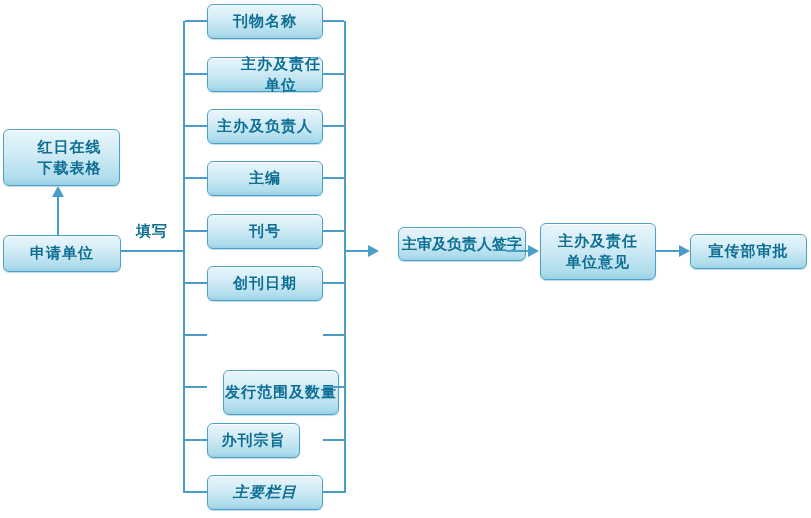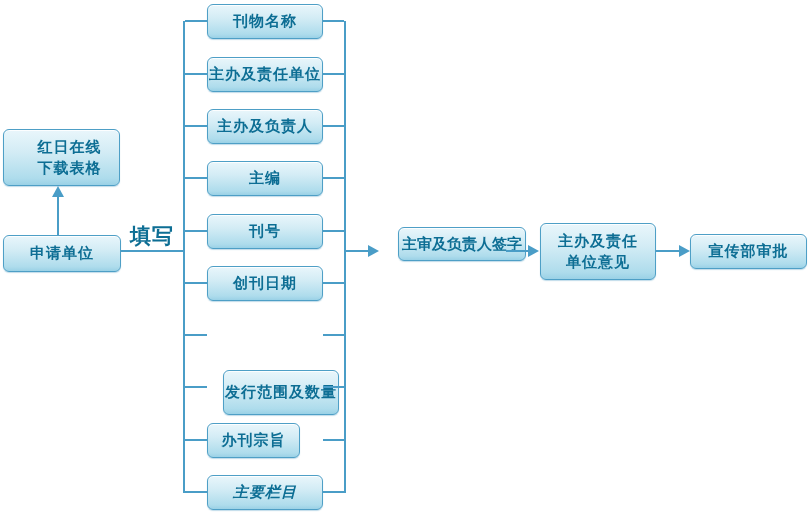--- a/index.html
+++ b/index.html
@@ -21,21 +21,21 @@
     position:absolute;width:0;height:0;
     border-top:6px solid transparent;border-bottom:6px solid transparent;
     border-left:11px solid #4a9dc7;
   }
   .arrowhead-up{
     position:absolute;width:0;height:0;
     border-left:6px solid transparent;border-right:6px solid transparent;
     border-bottom:11px solid #4a9dc7;
   }
   .edge-label{
-    position:absolute;font-weight:bold;font-size:21px;color:#0d6e94;
+    position:absolute;font-weight:bold;font-size:15px;color:#0d6e94;
     text-align:center;letter-spacing:1px;
   }
 </style>
 </head>
 <body>
 
 <div class="canvas">
 
   <div class="node" style="left:3px;top:129px;width:117px;height:57px;padding-left:16px;">红日在线
 下载表格</div>
@@ -44,21 +44,21 @@
   <div class="line" style="left:57px;top:197px;width:2px;height:38px;"></div>
   <div class="arrowhead-up" style="left:52px;top:186px;"></div>
 
   <div class="line" style="left:121px;top:250px;width:63px;height:2px;"></div>
   <div class="edge-label" style="left:128px;top:222px;width:48px;">填写</div>
 
   <div class="line" style="left:183px;top:21px;width:2px;height:472px;"></div>
   <div class="line" style="left:344px;top:21px;width:2px;height:472px;"></div>
 
   <div class="node" style="left:207px;top:4px;width:116px;height:35px;">刊物名称</div>
-  <div class="node" style="left:207px;top:57px;width:116px;height:35px;">主办及责任单位</div>
+  <div class="node" style="left:207px;top:57px;width:116px;height:35px;padding-left:32px;">主办及责任单位</div>
   <div class="node" style="left:207px;top:109px;width:116px;height:35px;">主办及负责人</div>
   <div class="node" style="left:207px;top:161px;width:116px;height:35px;">主编</div>
   <div class="node" style="left:207px;top:214px;width:116px;height:35px;">刊号</div>
   <div class="node" style="left:207px;top:266px;width:116px;height:35px;">创刊日期</div>
   <div class="node" style="left:223px;top:370px;width:116px;height:45px;">发行范围及数量</div>
   <div class="node" style="left:207px;top:423px;width:93px;height:35px;">办刊宗旨</div>
   <div class="node" style="left:207px;top:475px;width:116px;height:35px;font-style:italic;">主要栏目</div>
 
   <div class="line" style="left:185px;top:20px;width:22px;height:2px;"></div>
   <div class="line" style="left:185px;top:73px;width:22px;height:2px;"></div>

